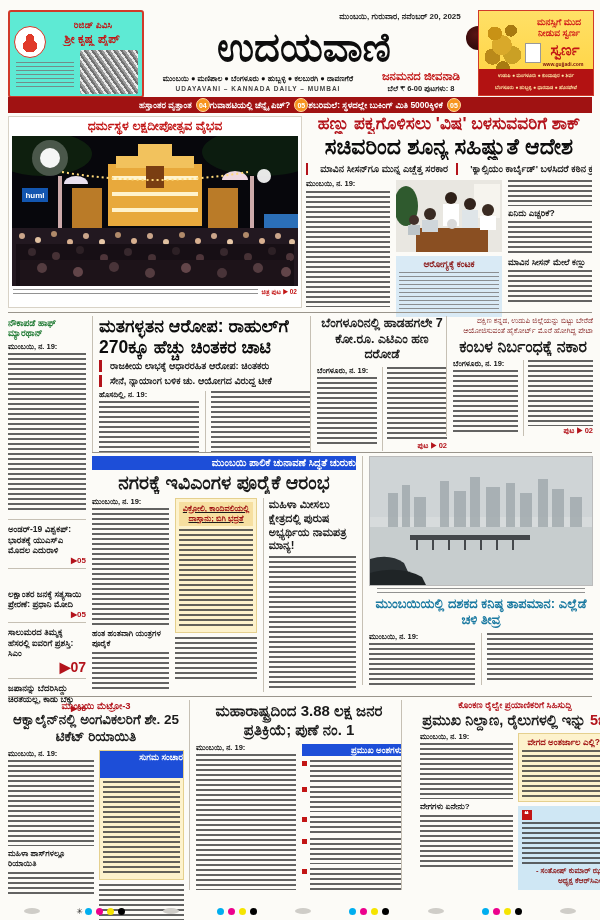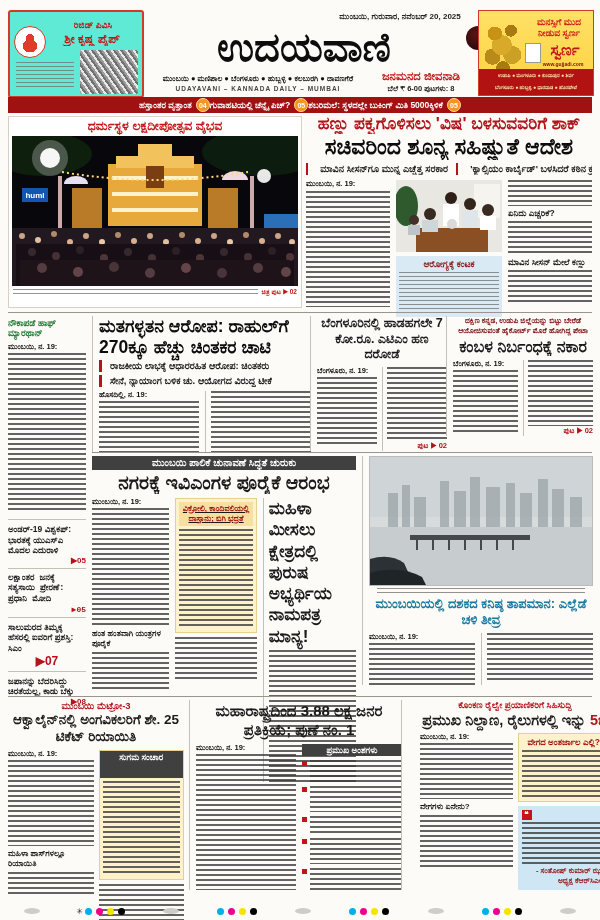--- a/index.html
+++ b/index.html
@@ -10,21 +10,21 @@
   .ftl{background-image:repeating-linear-gradient(180deg,#777 0 1.5px,transparent 1.5px 4px);opacity:.8;}
   .dl{font-weight:bold;font-size:7.5px;color:#111;display:block;margin-bottom:2px;line-height:1.1;}
   .red{color:#b3131b;}
   .hr{border-top:1px solid #9a958c;height:0;}
   .vrule{border-left:1px solid #c6c0b4;}
   .hl{overflow:hidden;}
   .kick{color:#b3131b;font-weight:bold;text-align:center;}
   .deckbar{display:inline-block;width:3px;align-self:stretch;background:#b3131b;margin-right:4px;}
   .ybox{background:#fdf2cc;border:1px solid #e5d08e;}
   .bbox{background:#d9eaf5;}
-  .redstrip{background:#404040;color:#fff;font-weight:bold;text-align:center;}
+  .redstrip{background:#1d4ed8;color:#fff;font-weight:bold;text-align:right;}
   .circ{display:inline-flex;align-items:center;justify-content:center;width:12px;height:12px;
         border-radius:50%;background:#f7941d;color:#fff;font-size:7px;font-weight:bold;border:1px solid #ffd9a0;}
   .dot{display:inline-block;width:7px;height:7px;border-radius:50%;margin:0 2px;}
   .c{background:#00aeef}.m{background:#ec008c}.y{background:#f5e400}.k{background:#000}
   .oval{display:inline-block;width:16px;height:6px;border-radius:50%;background:#cfcdc8;}
   .bsq{display:inline-block;width:5px;height:5px;background:#c21515;margin:1px 3px 0 0;flex:none;}
   .navitem{display:flex;align-items:center;gap:4px;color:#fff;font-weight:bold;font-size:8.5px;white-space:nowrap;overflow:hidden;}
 </style>
 </head>
 <body>
@@ -214,27 +214,27 @@
   <div class="abs" style="left:8px;top:318px;width:78px;">
     <div style="font-size:9px;font-weight:bold;color:#1f7a33;line-height:1.15;">ನೌಕಾಪಡೆ ಹಾಫ್ ಮ್ಯಾರಥಾನ್</div>
     <div style="margin-top:4px;">
       <span class="dl">ಮುಂಬಯಿ, ನ. 19:</span>
       <div class="ft" style="height:160px;"></div>
     </div>
     <div style="border-top:1px solid #c6c0b4;margin-top:6px;padding-top:4px;">
       <div style="font-size:8.5px;font-weight:bold;line-height:1.25;">ಅಂಡರ್-19 ವಿಶ್ವಕಪ್: ಭಾರತಕ್ಕೆ ಯುಎಸ್‌ಎ ಮೊದಲ ಎದುರಾಳಿ</div>
       <div style="text-align:right;font-size:8px;font-weight:bold;color:#b3131b;">▶05</div>
     </div>
-    <div style="border-top:1px solid #c6c0b4;margin-top:3px;padding-top:4px;font-family:Liberation Mono, monospace;">
+    <div style="border-top:1px solid #c6c0b4;margin-top:3px;padding-top:20px;">
       <div style="font-size:8.5px;font-weight:bold;line-height:1.25;">ಲಕ್ಷಾಂತರ ಜನಕ್ಕೆ ಸತ್ಯಸಾಯಿ ಪ್ರೇರಣೆ: ಪ್ರಧಾನಿ ಮೋದಿ</div>
       <div style="text-align:right;font-size:8px;font-weight:bold;color:#b3131b;">▶05</div>
     </div>
     <div style="border-top:1px solid #c6c0b4;margin-top:3px;padding-top:4px;">
       <div style="font-size:8.5px;font-weight:bold;line-height:1.25;">ಸಾಲುಮರದ ತಿಮ್ಮಕ್ಕ ಹೆಸರಲ್ಲಿ ಐವರಿಗೆ ಪ್ರಶಸ್ತಿ: ಸಿಎಂ</div>
-      <div style="text-align:center;font-size:12px;font-weight:bold;color:#b3131b;">▶07</div>
+      <div style="text-align:right;font-size:14px;font-weight:bold;color:#b3131b;">▶07</div>
     </div>
     <div style="border-top:1px solid #c6c0b4;margin-top:3px;padding-top:4px;">
       <div style="font-size:8.5px;font-weight:bold;line-height:1.25;">ಜಪಾನನ್ನು ಬೆದರಿಸಿದ್ದು ಚಿರತೆಯಲ್ಲ, ಕಾಡು ಬೆಕ್ಕು</div>
       <div style="text-align:right;font-size:8px;font-weight:bold;color:#b3131b;">▶08</div>
     </div>
   </div>
 
   <div class="abs vrule" style="left:92px;top:316px;width:212px;padding-left:6px;">
     <div style="font-size:17.5px;font-weight:900;line-height:1.2;color:#0c0c0c;">ಮತಗಳ್ಳತನ ಆರೋಪ: ರಾಹುಲ್‌ಗೆ 270ಕ್ಕೂ ಹೆಚ್ಚು ಚಿಂತಕರ ಚಾಟಿ</div>
     <div style="display:flex;gap:4px;margin-top:2px;font-size:9.5px;font-weight:bold;white-space:nowrap;overflow:hidden;">
@@ -264,21 +264,21 @@
         <div class="ft" style="height:70px;"></div>
       </div>
       <div class="vrule" style="flex:1;padding-left:4px;">
         <div class="ft" style="height:74px;"></div>
         <div style="text-align:right;font-size:7.5px;font-weight:bold;color:#b3131b;">ಪುಟ ▶ 02</div>
       </div>
     </div>
   </div>
 
   <div class="abs vrule" style="left:446px;top:316px;width:140px;padding-left:6px;">
-    <div style="font-size:7.5px;font-weight:bold;color:#7a1010;text-align:center;line-height:1.3;">ದಕ್ಷಿಣ ಕನ್ನಡ, ಉಡುಪಿ ಜಿಲ್ಲೆಯನ್ನು ಬಿಟ್ಟು ಬೇರೆಡೆ ಆಯೋಜಿಸುವಂತೆ ಹೈಕೋರ್ಟ್ ಮೊರೆ ಹೋಗಿದ್ದ ಪೇಟಾ</div>
+    <div style="font-size:7.5px;font-weight:normal;color:#7a1010;text-align:right;line-height:1.3;">ದಕ್ಷಿಣ ಕನ್ನಡ, ಉಡುಪಿ ಜಿಲ್ಲೆಯನ್ನು ಬಿಟ್ಟು ಬೇರೆಡೆ ಆಯೋಜಿಸುವಂತೆ ಹೈಕೋರ್ಟ್ ಮೊರೆ ಹೋಗಿದ್ದ ಪೇಟಾ</div>
     <div class="hl" style="font-size:16px;font-weight:900;text-align:center;white-space:nowrap;margin-top:2px;">ಕಂಬಳ ನಿರ್ಬಂಧಕ್ಕೆ ನಕಾರ</div>
     <div style="display:flex;gap:5px;margin-top:4px;">
       <div style="flex:1;">
         <span class="dl">ಬೆಂಗಳೂರು, ನ. 19:</span>
         <div class="ft" style="height:62px;"></div>
       </div>
       <div class="vrule" style="flex:1;padding-left:4px;">
         <div class="ft" style="height:66px;"></div>
         <div style="text-align:right;font-size:7.5px;font-weight:bold;color:#b3131b;">ಪುಟ ▶ 02</div>
       </div>
@@ -298,21 +298,21 @@
         <div class="ft" style="height:40px;"></div>
       </div>
       <div style="width:82px;">
         <div class="ybox" style="padding:3px;box-sizing:border-box;text-decoration:underline;">
           <div style="font-size:8px;font-weight:bold;color:#a01212;text-align:center;background:#f6dfa0;padding:2px;">ವಿಕ್ರೋಲಿ, ಕಾಂದಿವಲಿಯಲ್ಲಿ ದಾಸ್ತಾನು; ಬಿಗಿ ಭದ್ರತೆ</div>
           <div class="ft" style="height:100px;margin-top:3px;"></div>
         </div>
         <div class="ft" style="height:42px;margin-top:4px;"></div>
       </div>
       <div class="vrule" style="width:88px;padding-left:5px;">
-        <div style="font-size:17px;font-weight:900;line-height:1.25;">ಮಹಿಳಾ ಮೀಸಲು ಕ್ಷೇತ್ರದಲ್ಲಿ ಪುರುಷ ಅಭ್ಯರ್ಥಿಯ ನಾಮಪತ್ರ ಮಾನ್ಯ!</div>
+        <div style="font-size:11px;font-weight:900;line-height:1.25;">ಮಹಿಳಾ ಮೀಸಲು ಕ್ಷೇತ್ರದಲ್ಲಿ ಪುರುಷ ಅಭ್ಯರ್ಥಿಯ ನಾಮಪತ್ರ ಮಾನ್ಯ!</div>
         <div class="ft" style="height:132px;margin-top:3px;"></div>
       </div>
     </div>
   </div>
 
   <div class="abs vrule" style="left:362px;top:456px;width:224px;padding-left:6px;">
     <svg width="222" height="128" viewBox="0 0 222 128" style="border:1px solid #bbb;display:block;">
       <rect width="222" height="128" fill="#d7dbdc"></rect>
       <rect y="0" width="222" height="60" fill="#cfd4d6"></rect>
       <g fill="#9fa8ac" opacity="0.8">

